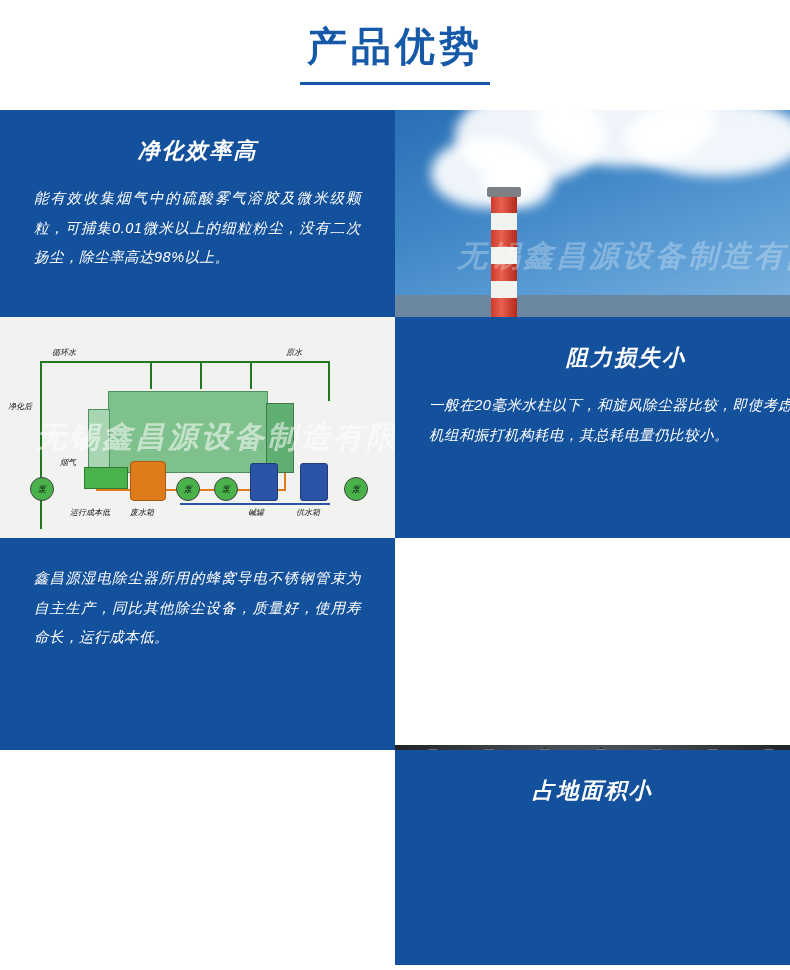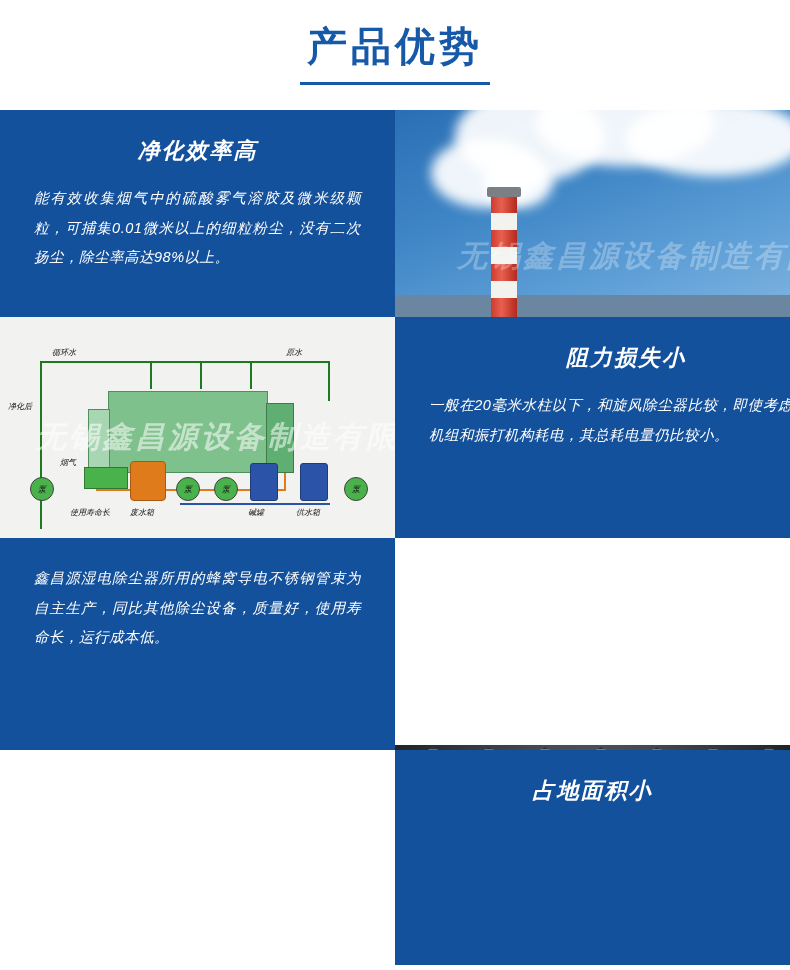--- a/index.html
+++ b/index.html
@@ -256,21 +256,21 @@
       <div class="dg-box" style="left:84px; top:150px; width:44px; height:22px; background:#49b24a; border:1px solid #2f7a31;"></div>
       <div class="dg-box" style="left:130px; top:144px; width:36px; height:40px; background:#e07b1b; border:1px solid #a85a10; border-radius:4px;"></div>
       <div class="dg-box" style="left:250px; top:146px; width:28px; height:38px; background:#2b54a8; border:1px solid #1d3c78; border-radius:3px;"></div>
       <div class="dg-box" style="left:300px; top:146px; width:28px; height:38px; background:#2b54a8; border:1px solid #1d3c78; border-radius:3px;"></div>
 
       <div class="dg-circle" style="left:30px; top:160px; width:22px; height:22px; background:#49b24a;">泵</div>
       <div class="dg-circle" style="left:176px; top:160px; width:22px; height:22px; background:#49b24a;">泵</div>
       <div class="dg-circle" style="left:214px; top:160px; width:22px; height:22px; background:#49b24a;">泵</div>
       <div class="dg-circle" style="left:344px; top:160px; width:22px; height:22px; background:#49b24a;">泵</div>
 
-      <div class="dg-label" style="left:70px; top:190px;">使用寿命长</div>
+      <div class="dg-label" style="left:70px; top:190px;">运行成本低</div>
       <div class="dg-label" style="left:130px; top:190px;">废水箱</div>
       <div class="dg-label" style="left:248px; top:190px;">碱罐</div>
       <div class="dg-label" style="left:296px; top:190px;">供水箱</div>
 
       <div class="wm" style="left:36px; top:100px; color:rgba(255,255,255,0.55);">无锡鑫昌源设备制造有限公司</div>
     </div>
 
     <div class="cell text-cell" style="left:395px; top:207px; width:462px; height:221px;">
       <div class="cell-title">阻力损失小</div>
       <div class="cell-body">一般在20毫米水柱以下，和旋风除尘器比较，即使考虑供电机组和振打机构耗电，其总耗电量仍比较小。</div>

